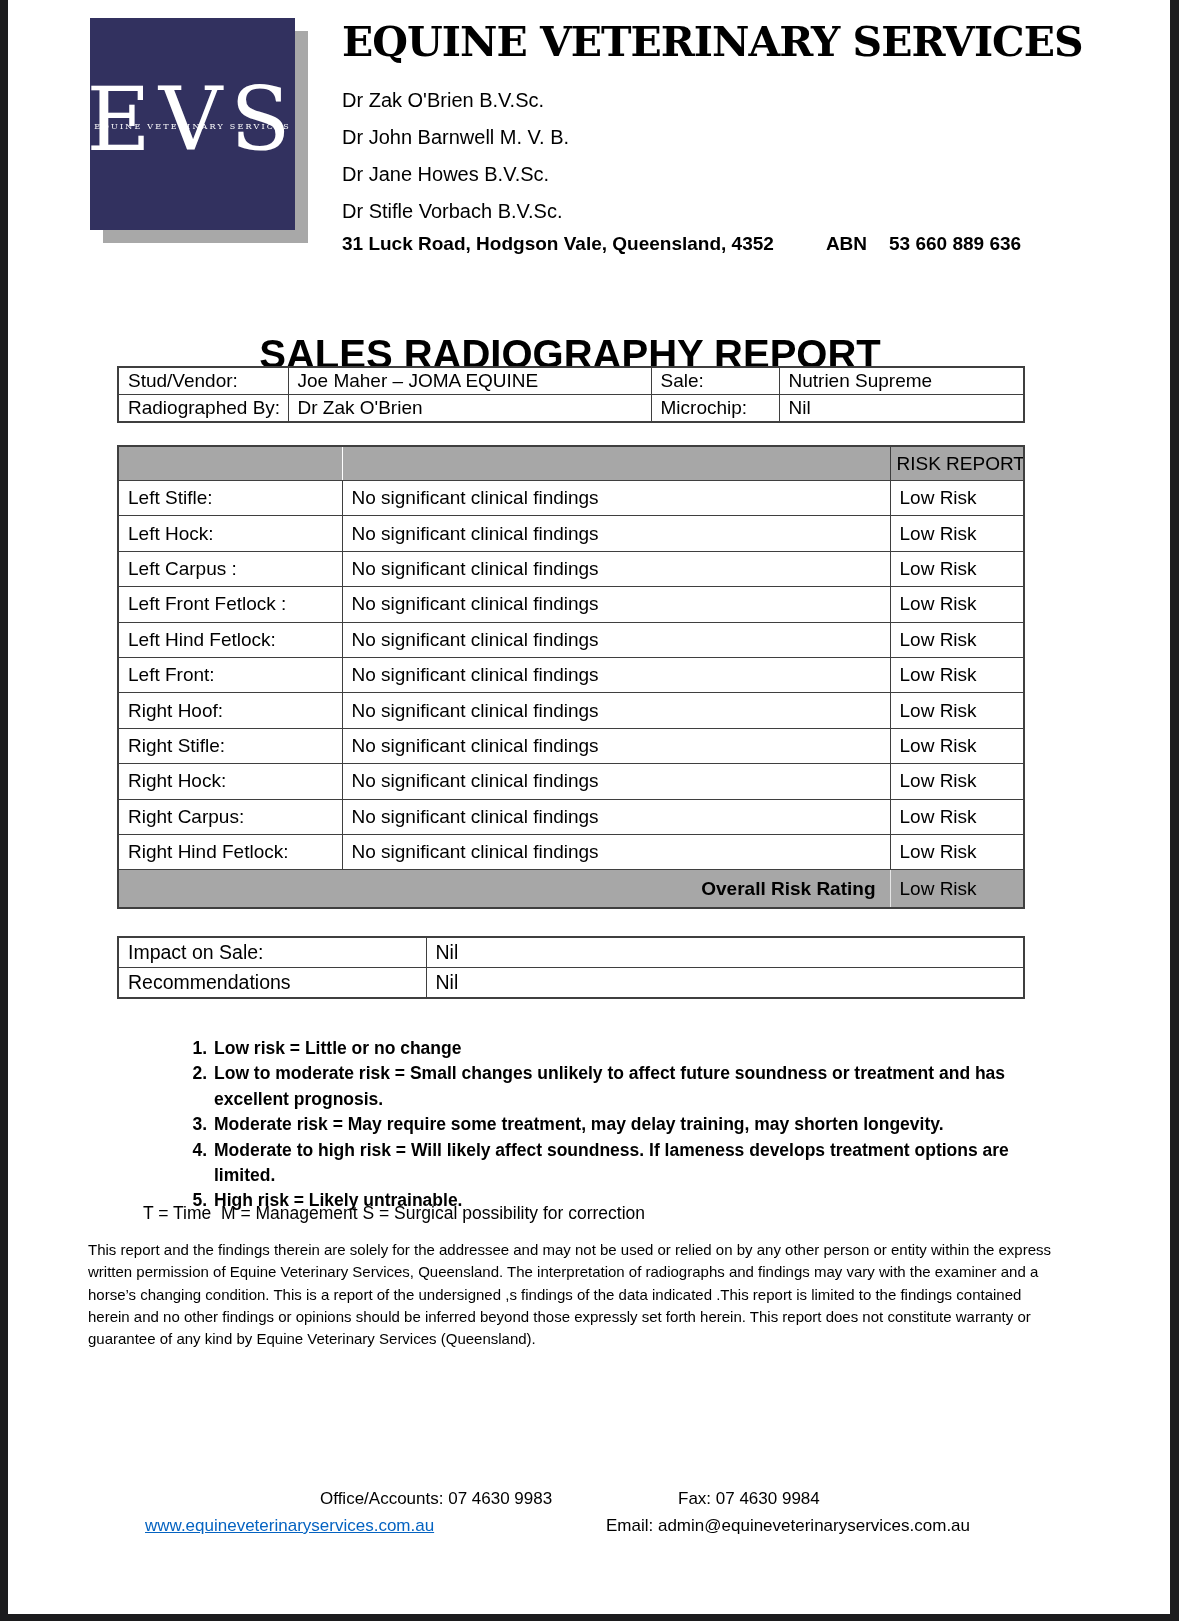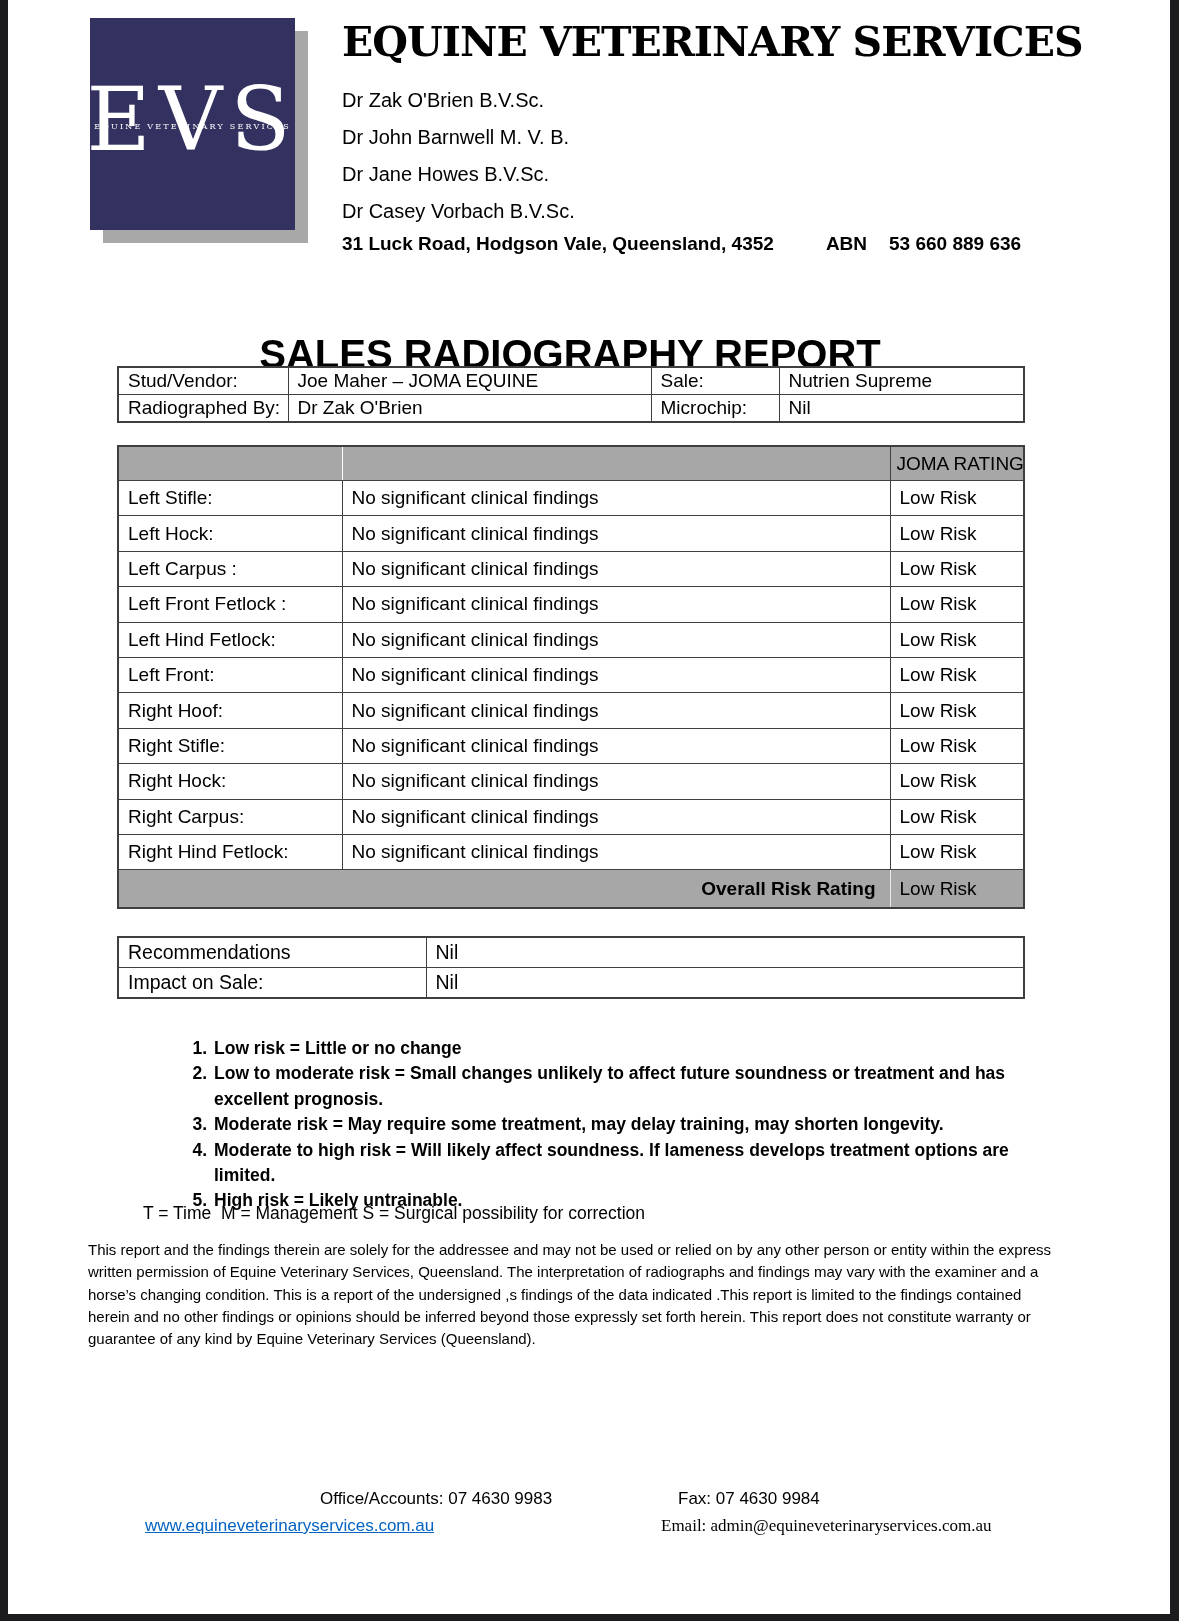--- a/index.html
+++ b/index.html
@@ -80,21 +80,21 @@
   .disclaimer{
     position:absolute;left:88px;top:1239px;width:965px;margin:0;
     font-size:15px;line-height:22.3px;
   }
 
   
   .footer-item{position:absolute;font-size:17px;}
   .footer-office{left:320px;top:1489px;}
   .footer-fax{left:678px;top:1489px;}
   .footer-website{left:145px;top:1516px;color:var(--link-blue,#0563c1);text-decoration:underline;cursor:pointer;}
-  .footer-email{left:661px;top:1516px;font-family:Liberation Serif, serif;}
+  .footer-email{left:606px;top:1516px;}
 </style>
 </head>
 <body>
 
 <div class="page">
 
   <div class="edge edge-left"></div>
   <div class="edge edge-right"></div>
   <div class="edge edge-bottom"></div>
 
@@ -102,21 +102,21 @@
     <span class="logo-letters">EVS</span>
     <div class="logo-band">EQUINE VETERINARY SERVICES</div>
   </div>
 
   <div class="header-text">
     <h1 class="clinic-name">EQUINE VETERINARY SERVICES</h1>
     <div class="doctors">
       <div class="doctor-line">Dr Zak O'Brien B.V.Sc.</div>
       <div class="doctor-line">Dr John Barnwell M. V. B.</div>
       <div class="doctor-line">Dr Jane Howes B.V.Sc.</div>
-      <div class="doctor-line">Dr Casey Vorbach B.V.Sc.</div>
+      <div class="doctor-line">Dr Stifle Vorbach B.V.Sc.</div>
     </div>
     <div class="address-row">
       <span>31 Luck Road, Hodgson Vale, Queensland, 4352</span>
       <span class="abn-label">ABN</span>
       <span class="abn-number">53 660 889 636</span>
     </div>
   </div>
 
   <div class="doc-title">SALES RADIOGRAPHY REPORT</div>
 
@@ -146,21 +146,21 @@
   <table class="findings-table">
     <colgroup>
         <col style="width:224px">
         <col style="width:548px">
         <col style="width:134px">
       </colgroup>
     <tbody>
       <tr class="gray-row">
         <td class="spacer-1"></td>
         <td></td>
-        <td class="risk-rating-head">JOMA RATING</td>
+        <td class="risk-rating-head">RISK REPORT</td>
       </tr>
     </tbody>
     <tbody id="findings-tbody">
         <tr>
           <td>Left Stifle:</td>
           <td>No significant clinical findings</td>
           <td>Low Risk</td>
         </tr>
         <tr>
           <td>Left Hock:</td>
@@ -221,25 +221,25 @@
     </tbody>
   </table>
 
   <table class="summary-table">
     <colgroup>
         <col style="width:308px">
         <col style="width:598px">
       </colgroup>
     <tbody id="summary-tbody">
         <tr>
+          <td>Impact on Sale:</td>
+          <td>Nil</td>
+        </tr>
+        <tr>
           <td>Recommendations</td>
-          <td>Nil</td>
-        </tr>
-        <tr>
-          <td>Impact on Sale:</td>
           <td>Nil</td>
         </tr>
       </tbody>
   </table>
 
   <ol class="risk-scale" id="risk-scale">
       <li>Low risk = Little or no change</li>
       <li>Low to moderate risk = Small changes unlikely to affect future soundness or treatment and has excellent prognosis.</li>
       <li>Moderate risk = May require some treatment, may delay training, may shorten longevity.</li>
       <li>Moderate to high risk = Will likely affect soundness. If lameness develops treatment options are limited.</li>

